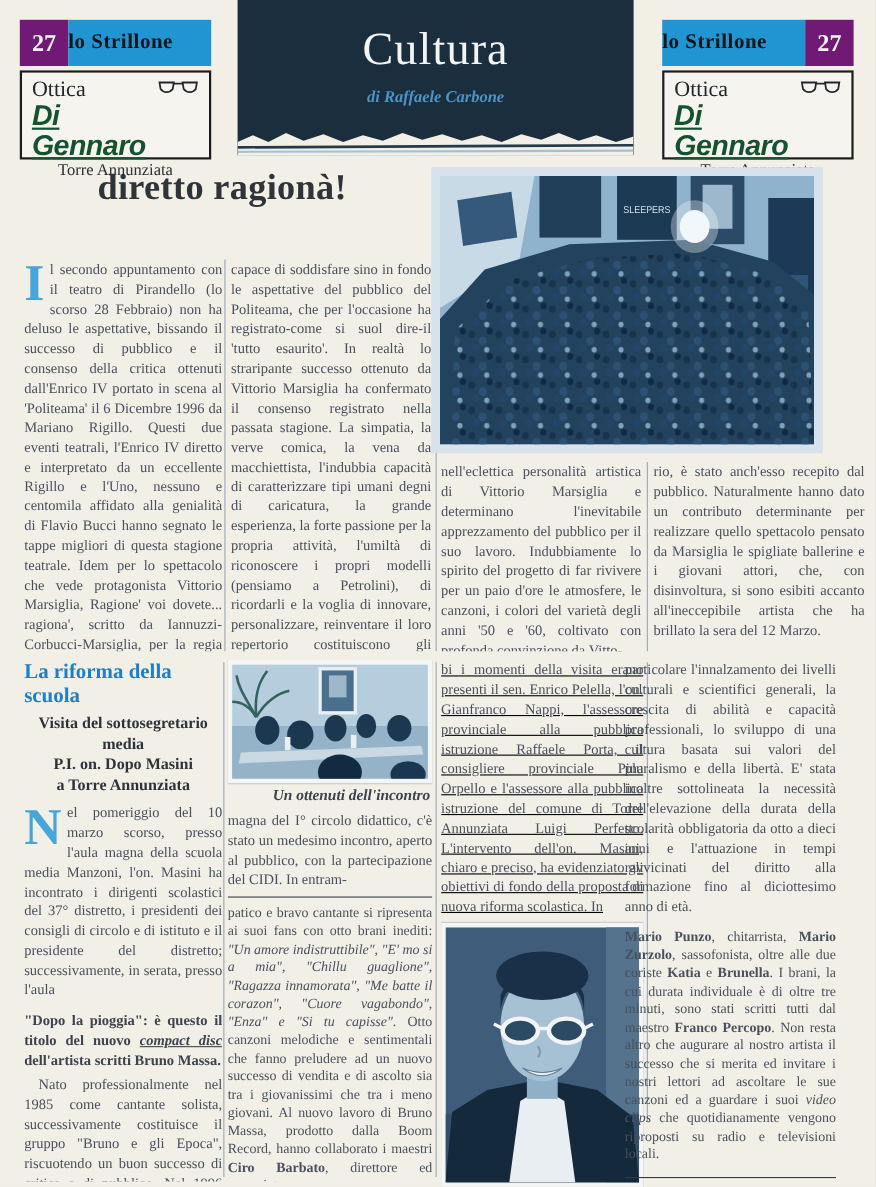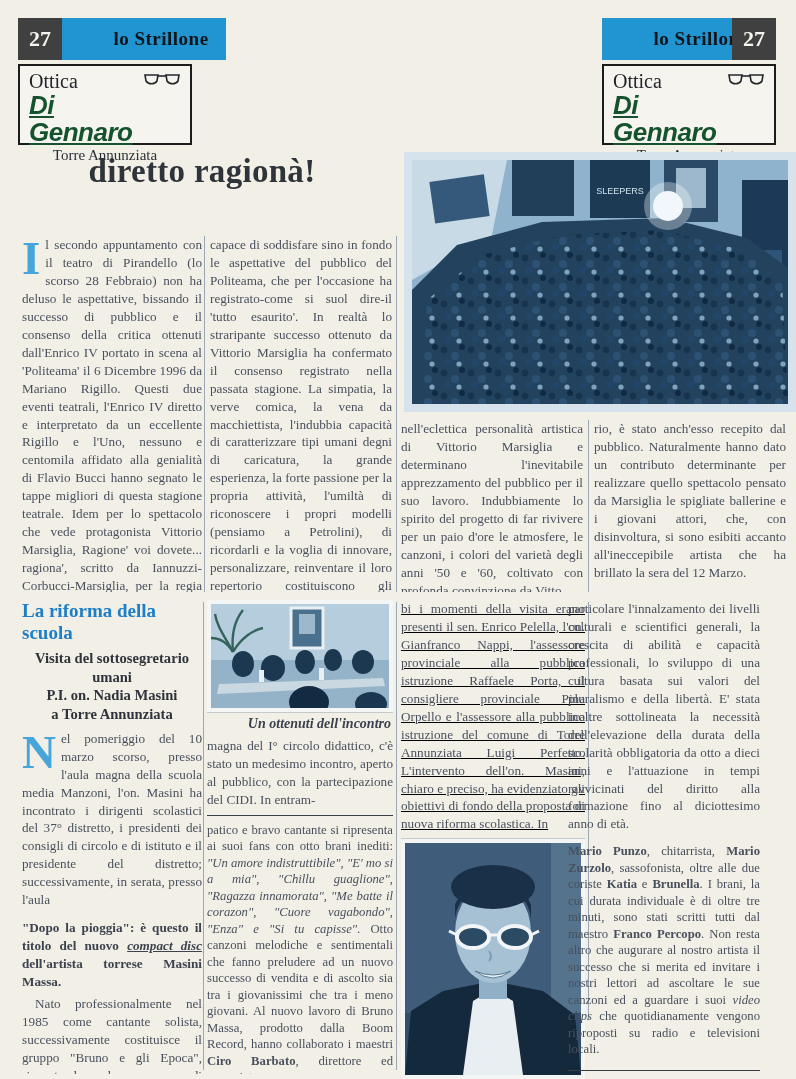--- a/index.html
+++ b/index.html
@@ -1,23 +1,23 @@
 <!DOCTYPE html>
 <html><head>
 <meta charset="utf-8">
 <style>
   html,body{margin:0;padding:0;background:#e9e5dc;}
   .page{position:relative;width:796px;height:1079px;background:#f2efe7;overflow:hidden;
         font-family:"Liberation Serif",serif;}
   .abs{position:absolute;}
 
   
-  .numbox{background:#404040;color:#f5f5f0;font:bold 22px/42px "Liberation Serif",serif;text-align:center;}
+  .numbox{background:#701a75;color:#f5f5f0;font:bold 22px/42px "Liberation Serif",serif;text-align:center;}
   .mastbar{background:#2095d2;color:#101418;font:bold 19px/42px "Liberation Serif",serif;
-           text-align:center;letter-spacing:.5px;padding-left:34px;}
+           text-align:left;letter-spacing:.5px;}
   .otticabox{background:#f6f4ee;border:2px solid #1c1c1c;box-sizing:border-box;padding:4px 9px 2px 9px;}
   .ottica1{font:20px/22px "Liberation Serif",serif;color:#23262b;}
   .ottica2{font:italic bold 26px/27px "Liberation Sans",sans-serif;color:#14532d;letter-spacing:-.5px;text-decoration:underline;}
   .ottica3{font:15px/18px "Liberation Serif",serif;color:#2c3036;text-align:center;}
   .glasses{float:right;margin-top:3px;}
   .banner{background:#1b2e3e;overflow:hidden;}
   .banner-title{color:#f3f5f4;font:42px/46px "Liberation Serif",serif;text-align:center;margin-top:22px;letter-spacing:1px;}
   .banner-byline{color:#4a94c9;font:bold italic 15px/18px "Liberation Serif",serif;text-align:center;margin-top:12px;}
   .tear{position:absolute;left:0;bottom:0;width:100%;height:28px;}
 
@@ -55,20 +55,29 @@
         <path d="M2,2 h13 l-1,6 a6.5,6 0 0 1 -11,0 z" fill="none" stroke="#23262b" stroke-width="1.6"></path>
         <path d="M23,2 h13 l-1,6 a6.5,6 0 0 1 -11,0 z" fill="none" stroke="#23262b" stroke-width="1.6"></path>
         <path d="M15,3 h8" stroke="#23262b" stroke-width="1.6" fill="none"></path>
       </svg>
     </span>
     <div class="ottica1">Ottica</div>
     <div class="ottica2">Di Gennaro</div>
     <div class="ottica3">Torre Annunziata</div>
   </div>
 
+  <div class="abs banner" style="left:216px;top:0;width:360px;height:141px;">
+    <div class="banner-title">Cultura</div>
+    <div class="banner-byline">di Raffaele Carbone</div>
+    <svg class="tear" viewBox="0 0 360 28" preserveAspectRatio="none">
+      <path d="M0,28 L0,16 L14,10 L28,16 L44,8 L60,15 L78,9 L96,16 L114,10 L132,15 L150,8 L168,14 L186,9 L204,15 L222,10 L240,16 L258,9 L276,14 L292,8 L310,15 L326,10 L344,16 L360,11 L360,28 Z" fill="#f2efe7"></path>
+      <path d="M0,21 L360,19" stroke="#223a4c" stroke-width="2.4" fill="none"></path>
+      <path d="M0,25 L360,24" stroke="#9dc3d8" stroke-width="2" fill="none"></path>
+    </svg>
+  </div>
 
   <div class="abs mastbar" style="left:602px;top:18px;width:130px;height:42px;">lo Strillone</div>
   <div class="abs numbox" style="left:732px;top:18px;width:44px;height:42px;">27</div>
 
   <div class="abs otticabox" style="left:602px;top:64px;width:174px;height:81px;">
     <span class="glasses">
       <svg width="38" height="16" viewBox="0 0 38 16">
         <path d="M2,2 h13 l-1,6 a6.5,6 0 0 1 -11,0 z" fill="none" stroke="#23262b" stroke-width="1.6"></path>
         <path d="M23,2 h13 l-1,6 a6.5,6 0 0 1 -11,0 z" fill="none" stroke="#23262b" stroke-width="1.6"></path>
         <path d="M15,3 h8" stroke="#23262b" stroke-width="1.6" fill="none"></path>
@@ -88,21 +97,21 @@
   </div>
 
   <div class="abs vdiv" style="left:204px;top:236px;height:356px;"></div>
 
   <div class="abs bodytxt" style="left:210px;top:236px;width:182px;height:356px;overflow:hidden;">
     <span>capace di soddisfare sino in fondo le aspettative del pubblico del Politeama, che per l'occasione ha registrato-come si suol dire-il 'tutto esaurito'. In realtà lo straripante successo ottenuto da Vittorio Marsiglia ha confermato il consenso registrato nella passata stagione. La simpatia, la verve comica, la vena da macchiettista, l'indubbia capacità di caratterizzare tipi umani degni di caricatura, la grande esperienza, la forte passione per la propria attività, l'umiltà di riconoscere i propri modelli (pensiamo a Petrolini), di ricordarli e la voglia di innovare, personalizzare, reinventare il loro repertorio costituiscono gli elementi che si combinano</span>
   </div>
 
   <div class="abs vdiv" style="left:396px;top:236px;height:356px;"></div>
 
-  <div class="abs photo-frame" style="left:404px;top:152px;width:392px;height:260px;z-index:2;">
+  <div class="abs photo-frame" style="left:392px;top:152px;width:356px;height:260px;z-index:2;">
     <svg class="photo-inner" viewBox="0 0 376 244" preserveAspectRatio="none">
       <defs>
         <pattern id="crowd" width="27" height="23" patternUnits="userSpaceOnUse">
           <circle cx="5" cy="6" r="3.4" fill="#17344f"></circle>
           <circle cx="16" cy="12" r="4" fill="#2c5173"></circle>
           <circle cx="23" cy="3" r="3" fill="#0f2a42"></circle>
           <circle cx="9" cy="18" r="3.4" fill="#22466a"></circle>
           <circle cx="20" cy="20" r="2.6" fill="#7fa3bf"></circle>
         </pattern>
       </defs>
@@ -133,29 +142,29 @@
     <span>rio, è stato anch'esso recepito dal pubblico. Naturalmente hanno dato un contributo determinante per realizzare quello spettacolo pensato da Marsiglia le spigliate ballerine e i giovani attori, che, con disinvoltura, si sono esibiti accanto all'ineccepibile artista che ha brillato la sera del 12 Marzo.</span>
   </div>
 
   <div class="abs vdiv" style="left:203px;top:602px;height:468px;"></div>
   <div class="abs vdiv" style="left:396px;top:602px;height:468px;"></div>
   <div class="abs vdiv" style="left:588px;top:602px;height:418px;"></div>
 
   <div class="abs" style="left:22px;top:600px;width:180px;height:474px;overflow:hidden;">
     <div class="kicker">La riforma della scuola</div>
     <div class="subhead">
-      <div>Visita del sottosegretario umani</div>
-      <div>P.I. on. Nadia Masini</div>
+      <div>Visita del sottosegretario media</div>
+      <div>P.I. on. Dopo Masini</div>
       <div>a Torre Annunziata</div>
     </div>
     <div class="bodytxt mt6">
       <span class="dropcap">N</span><span>el pomeriggio del 10 marzo scorso, presso l'aula magna della scuola media Manzoni, l'on. Masini ha incontrato i dirigenti scolastici del 37° distretto, i presidenti dei consigli di circolo e di istituto e il presidente del distretto; successivamente, in serata, presso l'aula</span>
     </div>
     <p class="bodytxt leadpara mt8" style="margin:10px 0 0 0;">
-      <span>"Dopo la pioggia": è questo il titolo del nuovo </span><span class="bi">compact disc</span><span> dell'artista torrese Masini Massa.</span>
+      <span>"Dopo la pioggia": è questo il titolo del nuovo </span><span class="bi">compact disc</span><span> dell'artista scritti Bruno Massa.</span>
     </p>
     <p class="bodytxt indent" style="margin:4px 0 0 0;">
       <span>Nato professionalmente nel 1985 come cantante solista, successivamente costituisce il gruppo "Bruno e gli Epoca", riscuotendo un buon successo di critica e di pubblico. Nel 1996 incide su musicassette e C.D. un album dal titolo "</span>
     </p>
 
   </div>
 
   <div class="abs" style="left:207px;top:600px;width:186px;height:474px;overflow:hidden;">
     <div class="photo-white" style="width:186px;height:112px;">
       <svg class="photo-inner" viewBox="0 0 178 104" preserveAspectRatio="none">

